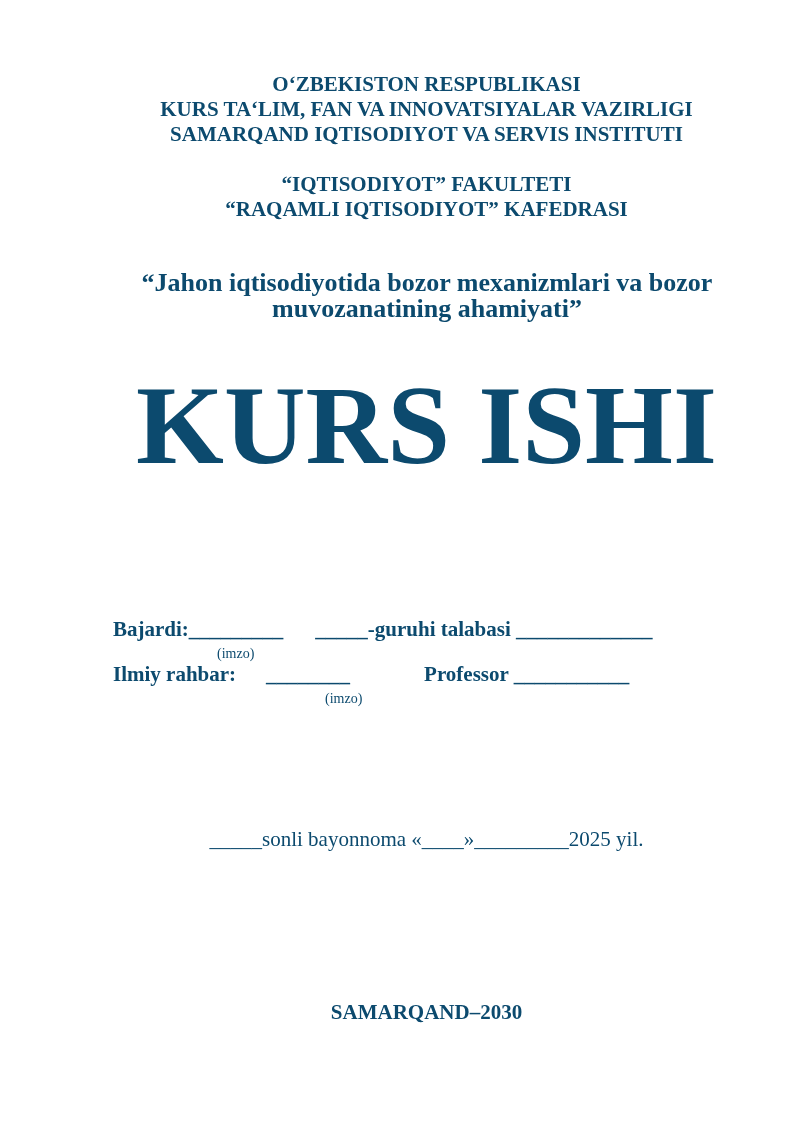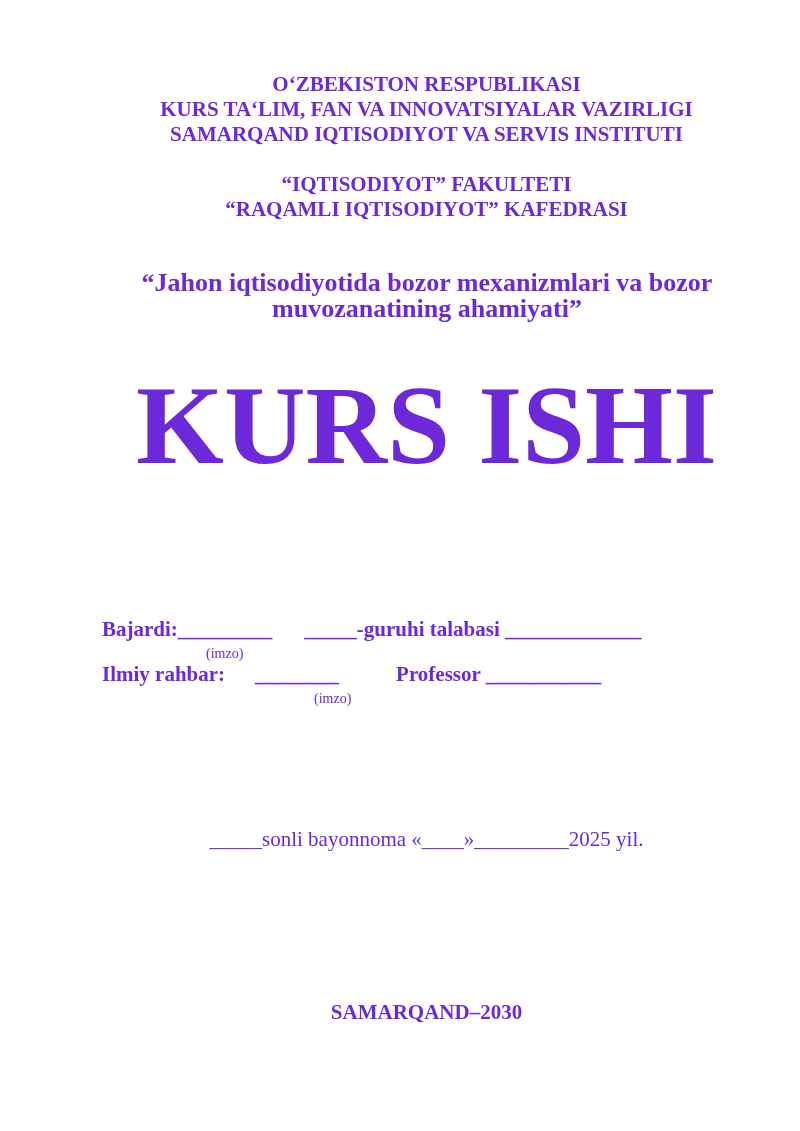--- a/index.html
+++ b/index.html
@@ -1,21 +1,21 @@
 <!DOCTYPE html>
 <html><head>
 <meta charset="utf-8">
 <style>
   html,body { margin:0; padding:0; background:#ffffff; }
   .page {
     position:relative;
     width:800px;
     height:1131px;
     background:#ffffff;
-    color:#6d28d9;
+    color:#0c4a6e;
     font-family:"Liberation Serif","DejaVu Serif",serif;
     overflow:hidden;
   }
   .center-block {
     position:absolute;
     left:113px;
     width:627px;
     text-align:center;
   }
   .hdr {
@@ -41,33 +41,33 @@
   .main-title {
     top:368px;
     font-size:113px;
     line-height:113px;
     font-weight:700;
     letter-spacing:0px;
     white-space:nowrap;
   }
   .sig-block {
     position:absolute;
-    left:102px;
+    left:113px;
     top:617px;
     width:620px;
     font-size:21px;
     font-weight:700;
   }
   .sig-line {
     line-height:25px;
     white-space:nowrap;
   }
   .seg-gap1 { display:inline-block; width:32px; }
   .seg-ml-66 { margin-left:30px; }
-  .seg-ml-57 { margin-left:57px; }
+  .seg-ml-57 { margin-left:74px; }
   .imzo-row {
     line-height:17px;
     padding-top:3px;
     font-size:14px;
     font-weight:400;
     white-space:nowrap;
   }
   .imzo-1 { margin-left:104px; }
   .imzo-2 { margin-left:212px; }
   .protocol {

